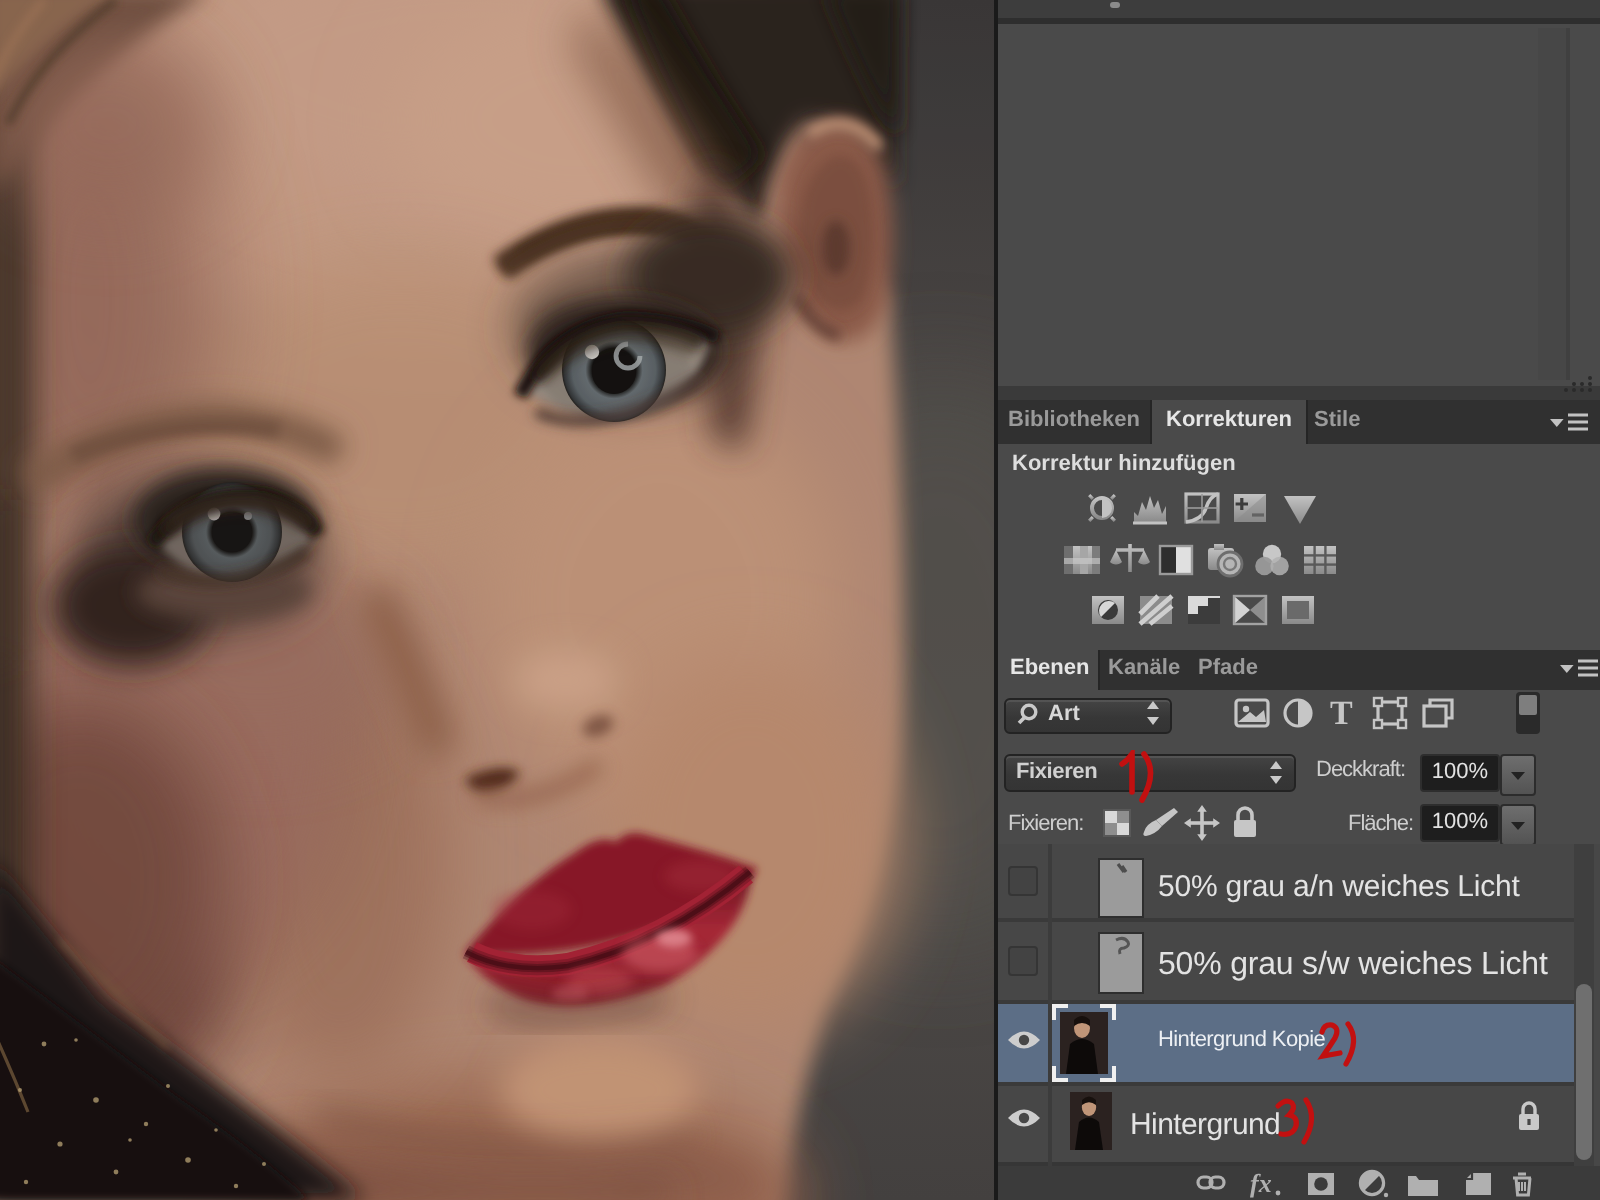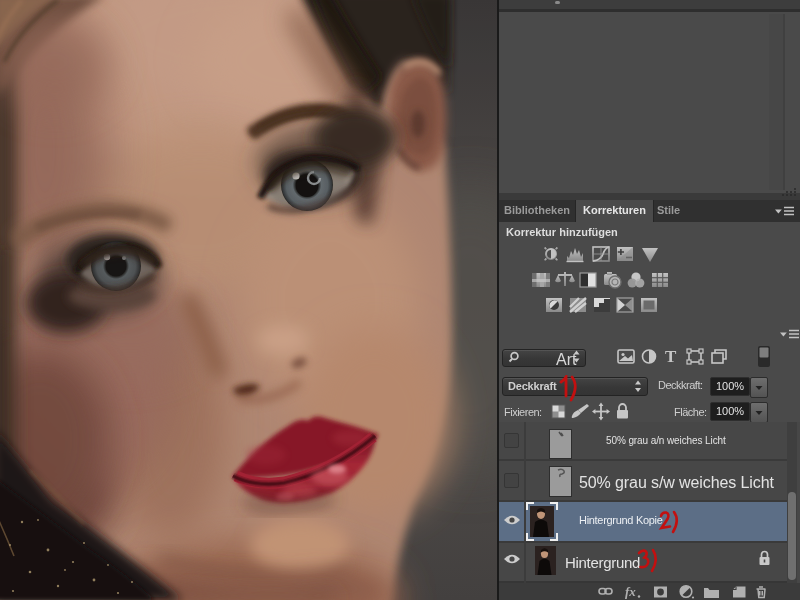--- a/index.html
+++ b/index.html
@@ -329,20 +329,26 @@
             <rect x="-8" y="-7" width="16" height="14" fill="none" stroke="#a2a2a2" stroke-width="1.2"></rect>
           </g>
           <g transform="translate(150,83)">
             <rect x="-8" y="-7" width="16" height="14" fill="url(#icg)"></rect>
             <rect x="-5.5" y="-4.5" width="11" height="9" fill="#6a6a6a"></rect>
           </g>
         </g>
       </svg>
     </div>
 
+    <div class="abs" id="tabbar2" style="left:0;top:325px;width:301px;height:20px;background:#303030;">
+      <div class="abs" style="left:0;top:0;width:50px;height:20px;background:#4a4a4a;border-right:1px solid #252525;"></div>
+      <div class="abs tabtext" style="left:6px;top:3px;color:#e6e6e6;">Ebenen</div>
+      <div class="abs tabtext" style="left:55px;top:3px;color:#9a9a9a;">Kanäle</div>
+      <div class="abs tabtext" style="left:100px;top:3px;color:#9a9a9a;">Pfade</div>
+    </div>
 
     <div class="abs" id="filterrow" style="left:0;top:345px;width:301px;height:27px;background:#4a4a4a;">
       <div class="ddl" style="left:3px;top:4px;width:82px;height:16px;"></div>
       <svg class="abs" style="left:0;top:0" width="301" height="27" viewBox="0 0 301 27">
         <circle cx="15.5" cy="11" r="3.4" fill="none" stroke="#c9c9c9" stroke-width="1.7"></circle>
         <line x1="13" y1="14" x2="10.5" y2="16.5" stroke="#c9c9c9" stroke-width="1.9"></line>
         <path d="M74.5,9.5 l3,-4 l3,4 Z M74.5,13.5 l3,4 l3,-4 Z" fill="#c9c9c9"></path>
         <g>
           <rect x="119" y="5" width="16" height="13" rx="1.5" fill="none" stroke="#c6c6c6" stroke-width="1.6"></rect>
           <circle cx="124" cy="9.5" r="1.6" fill="#c6c6c6"></circle>
@@ -362,26 +368,26 @@
         </g>
         <g>
           <rect x="213" y="8" width="11" height="10" fill="none" stroke="#c6c6c6" stroke-width="1.6"></rect>
           <path d="M216,8 L216,5 L227,5 L227,14 L224,14" fill="none" stroke="#c6c6c6" stroke-width="1.6"></path>
         </g>
         <g>
           <rect x="259" y="1" width="12" height="21" rx="2" fill="#2a2a2a"></rect>
           <rect x="260.5" y="2.5" width="9" height="10" rx="1" fill="#7e7e7e"></rect>
         </g>
       </svg>
-      <div class="abs" style="left:25px;top:6px;color:#d8d8d8;font-size:16px;font-weight:normal;margin-left:32px;">Art</div>
+      <div class="abs" style="left:25px;top:6px;color:#d8d8d8;font-size:11px;font-weight:bold;">Art</div>
     </div>
 
     <div class="abs" id="blendrow" style="left:0;top:372px;width:301px;height:28px;background:#4a4a4a;">
       <div class="ddl" style="left:3px;top:5px;width:144px;height:17px;"></div>
-      <div class="abs" style="left:9px;top:8px;color:#d0d0d0;font-size:11px;font-weight:bold;letter-spacing:-0.2px;">Deckkraft</div>
+      <div class="abs" style="left:9px;top:8px;color:#d0d0d0;font-size:11px;font-weight:bold;letter-spacing:-0.2px;">Fixieren</div>
       <svg class="abs" style="left:134px;top:6px" width="14" height="16" viewBox="0 0 14 16">
         <path d="M2,6.5 l3,-4 l3,4 Z M2,10 l3,4 l3,-4 Z" fill="#c9c9c9"></path>
       </svg>
       <div class="slbl" style="left:159px;top:7px;">Deckkraft:</div>
       <div class="valbox" style="left:211px;top:5px;width:38px;height:17px;line-height:17px;">100%</div>
       <div class="dbtn" style="left:251px;top:5px;width:16px;height:19px;">
         <svg width="16" height="19" viewBox="0 0 16 19">
             <path d="M4.5,8 l3.5,4 l3.5,-4 Z" fill="#222"></path>
           </svg>
       </div>
@@ -468,21 +474,21 @@
 
       <div class="abs" style="left:36px;top:124px;width:21px;height:29px;background:#241c19;">
         <svg width="21" height="29" viewBox="0 0 21 29">
           <rect width="21" height="29" fill="#2b2220"></rect>
           <ellipse cx="9.5" cy="7.5" rx="3.6" ry="4.5" fill="#c09578"></ellipse>
           <path d="M6,4 Q9.5,0.5 13,4 L13,6.5 Q9.5,3.8 6,6.5 Z" fill="#17100d"></path>
           <path d="M2.5,29 L4.5,15 Q9.5,10.5 14.5,15 L16.5,29 Z" fill="#0d0a09"></path>
         </svg>
       </div>
 
-      <div class="abs" style="left:80px;top:13px;color:#e3e3e3;font-size:10px;letter-spacing:-0.1px;margin-left:27px;">50% grau a/n weiches Licht</div>
+      <div class="abs" style="left:80px;top:13px;color:#e3e3e3;font-size:15px;letter-spacing:-0.1px;">50% grau a/n weiches Licht</div>
       <div class="abs" style="left:80px;top:52px;color:#e3e3e3;font-size:16px;letter-spacing:-0.1px;">50% grau s/w weiches Licht</div>
       <div class="abs" style="left:80px;top:92px;color:#eceff3;font-size:11px;letter-spacing:-0.3px;">Hintergrund Kopie</div>
       <div class="abs" style="left:66px;top:132px;color:#e3e3e3;font-size:15px;letter-spacing:-0.3px;">Hintergrund</div>
 
       <svg class="abs" style="left:258px;top:128px" width="15" height="17" viewBox="0 0 15 17">
         <rect x="2.5" y="7" width="10" height="8" rx="1" fill="#c9c9c9"></rect>
         <path d="M4.5,7 V4.5 a3,3 0 0 1 6,0 V7" fill="none" stroke="#c9c9c9" stroke-width="1.7"></path>
         <rect x="6.7" y="9.5" width="1.6" height="3" fill="#474747"></rect>
       </svg>
 

